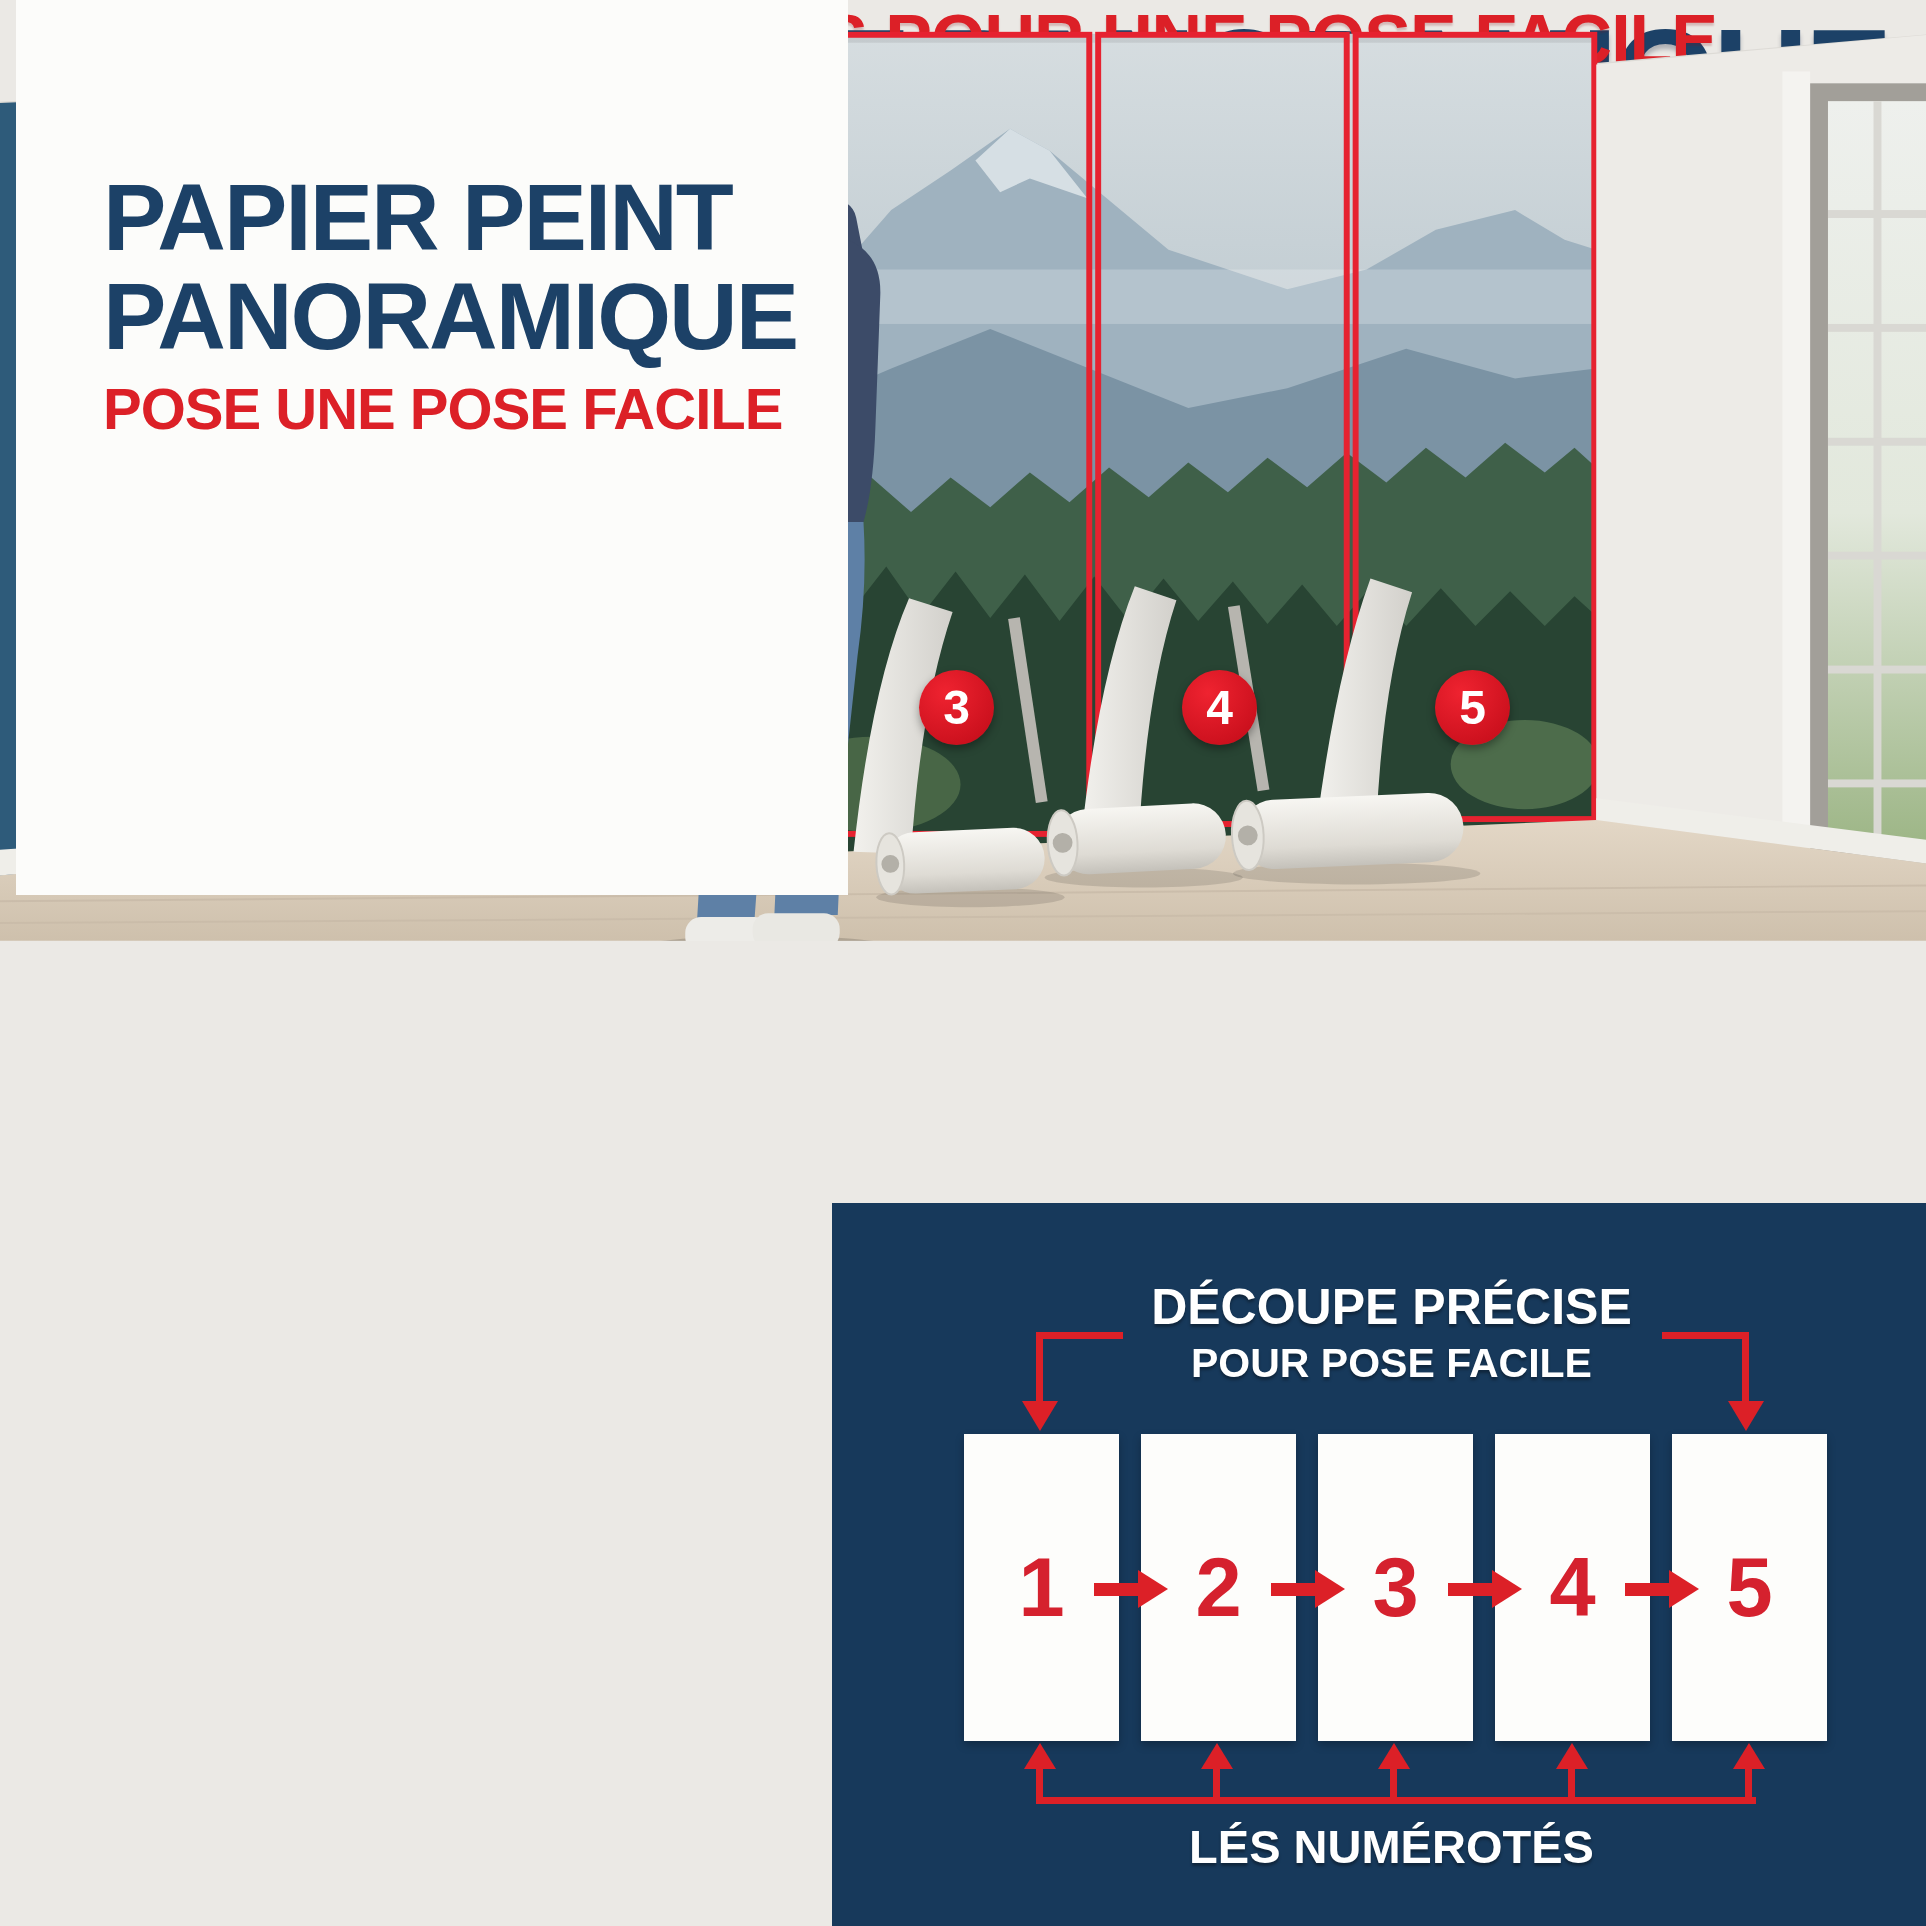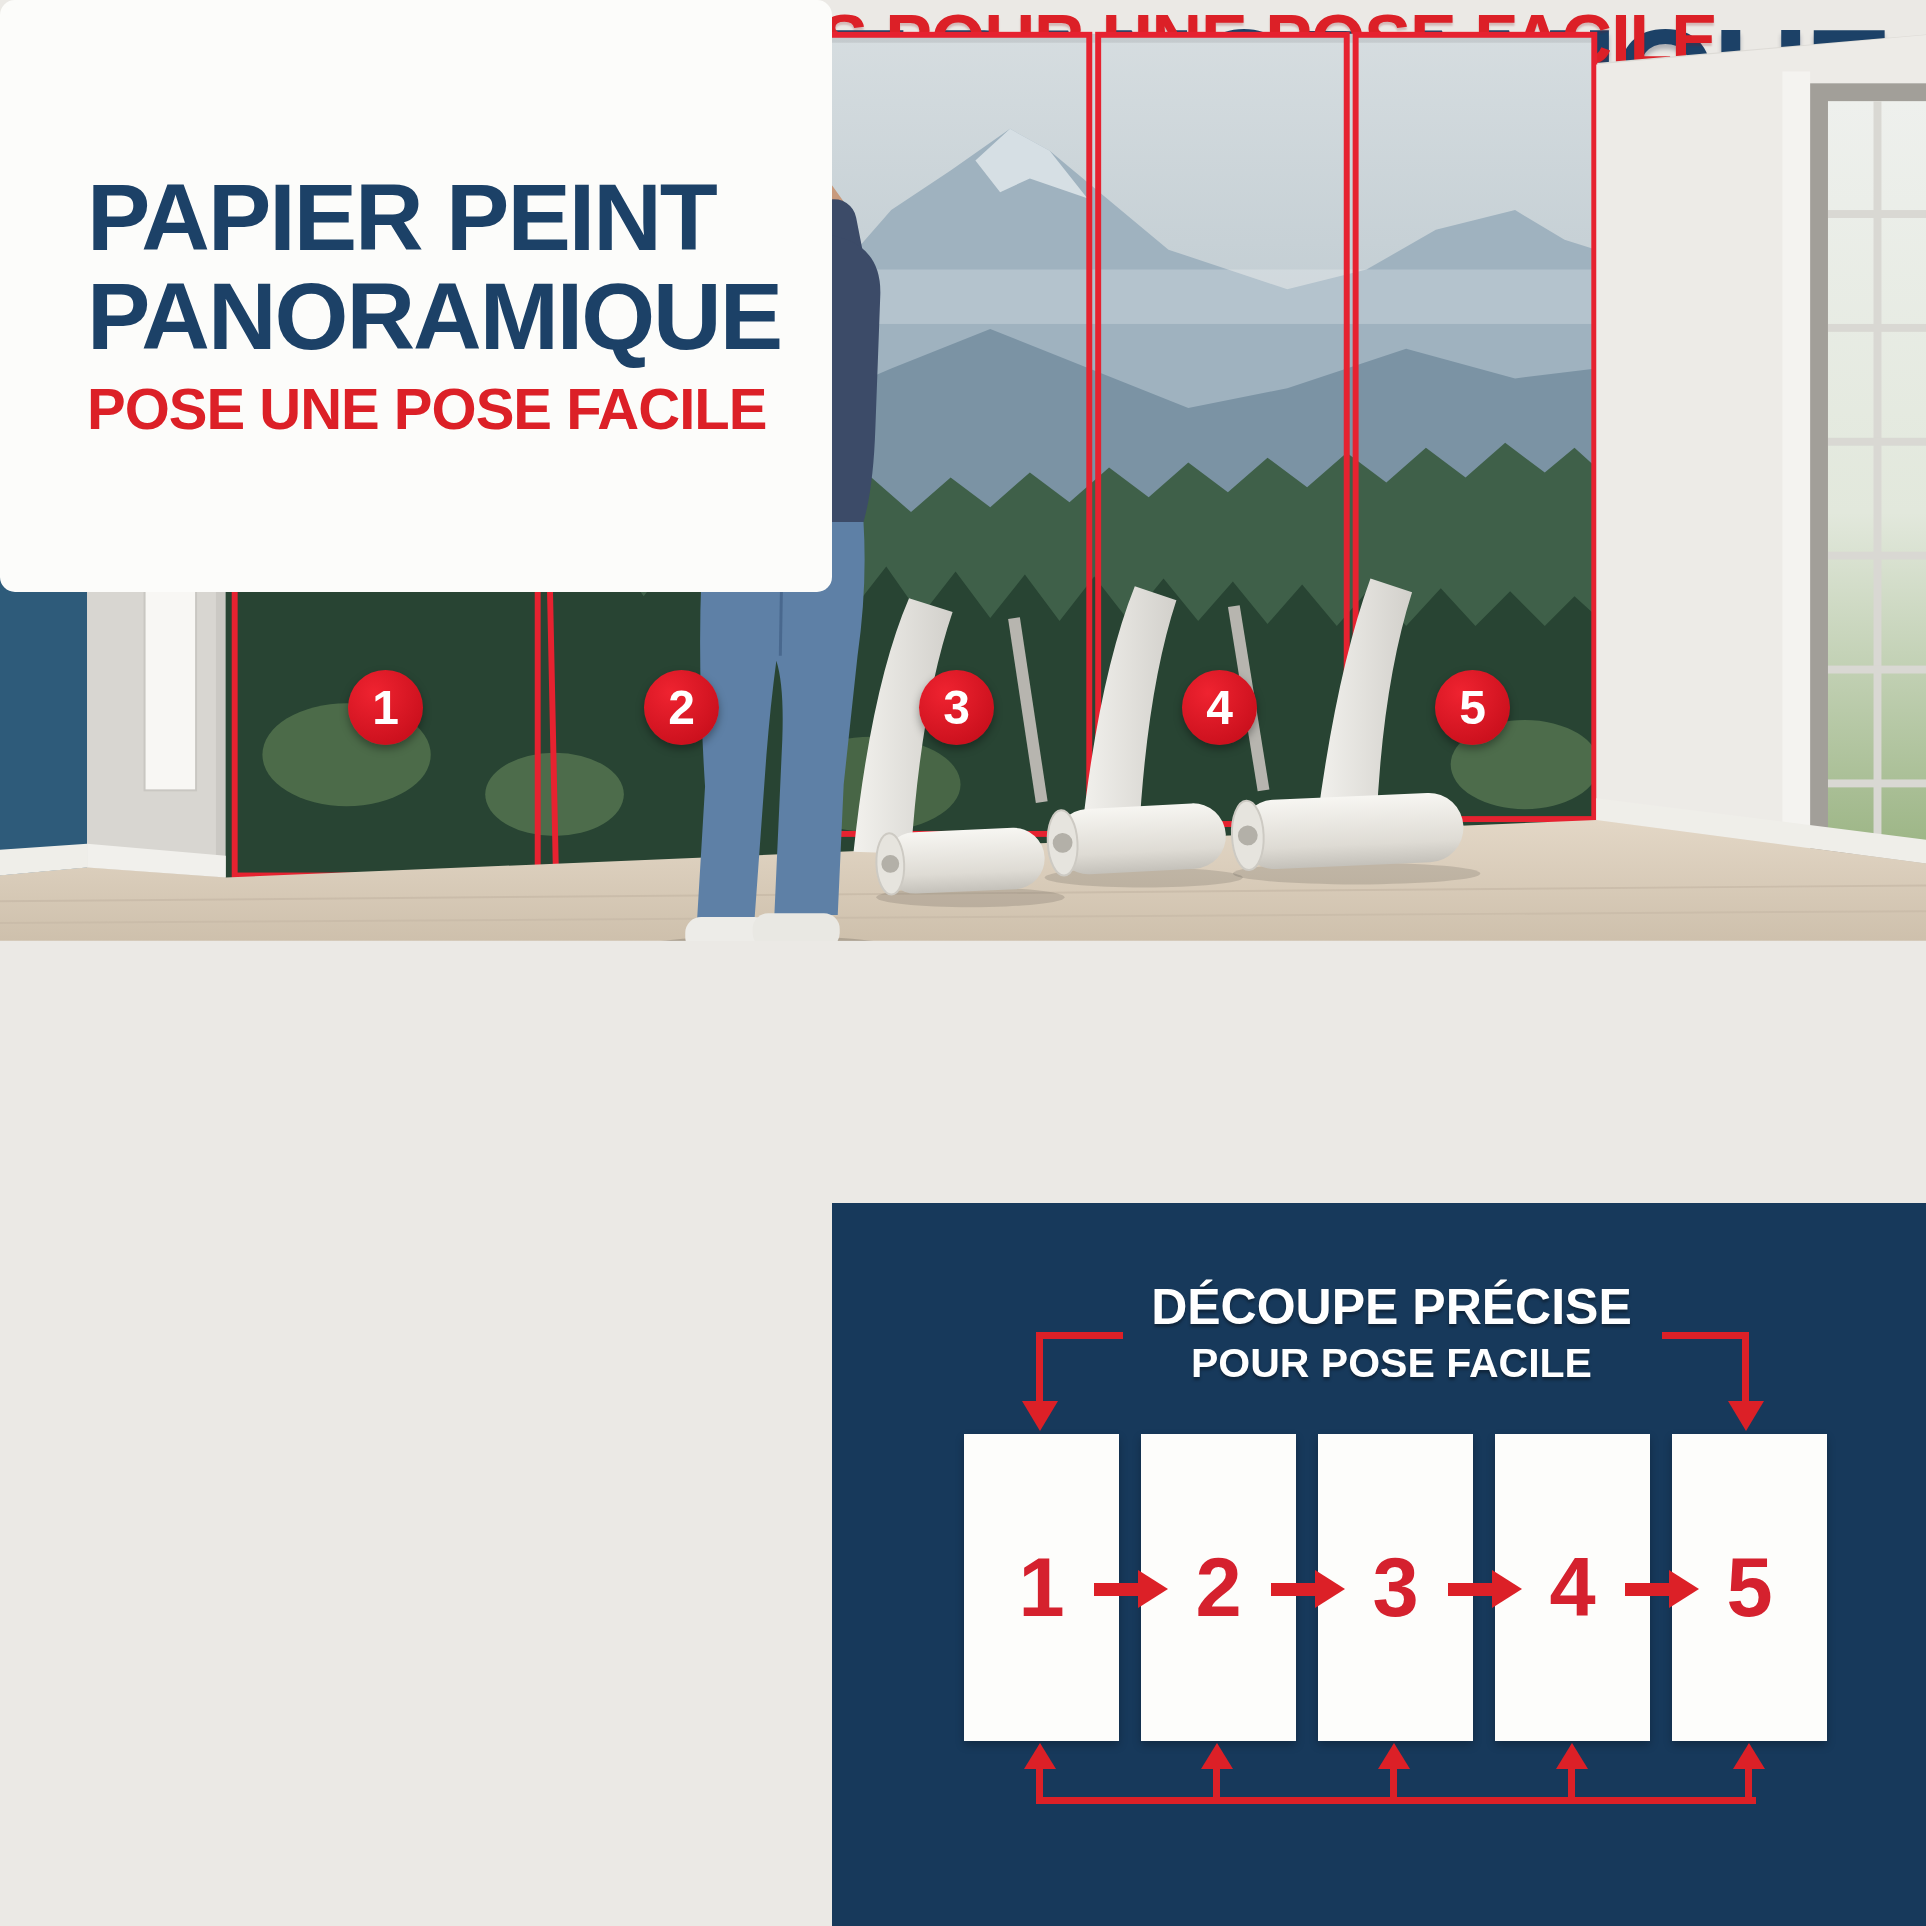--- a/index.html
+++ b/index.html
@@ -29,21 +29,21 @@
   
   .room{left:0; top:268; width:1927px; height:941px;}
   .num-circle{
     width:75px; height:75px; border-radius:50%;
     background:radial-gradient(circle at 35% 30%, #EF2330, #C70E1B 85%);
     box-shadow:0 4px 8px rgba(0,0,0,.35);
     display:flex; align-items:center; justify-content:center;
     color:#fff; font-size:48px; font-weight:800;
   }
   
-  .bl-panel{left:0; top:1215; width:832px; height:592px; background:var(--panel-white);border-radius:15px;}
+  .bl-panel{left:16px; top:1215; width:832px; height:895px; background:var(--panel-white);}
   .bl-text{left:87px; top:168px;}
   .bl-line-navy{font-size:95px; line-height:99px; font-weight:800; letter-spacing:-2px; color:var(--navy-text); white-space:nowrap;}
   .bl-line-red1{font-size:76px; line-height:79px; font-weight:800; letter-spacing:-1px; color:var(--red); margin-top:28px; white-space:nowrap;}
   .bl-line-red2{font-size:58px; line-height:61px; font-weight:800; letter-spacing:-1px; color:var(--red); margin-top:12px; white-space:nowrap;}
   
   .br-panel{left:832px; top:1203px; width:1095px; height:724px; background:var(--navy);}
   .br-head1{left:24px; right:0; top:75px; text-align:center; font-size:50px; font-weight:800; color:#fff; text-shadow:0 3px 3px rgba(0,0,0,.35); white-space:nowrap;}
   .br-head2{left:24px; right:0; top:137px; text-align:center; font-size:41px; font-weight:800; color:#fff; text-shadow:0 3px 3px rgba(0,0,0,.35); white-space:nowrap;}
   .rbar{background:var(--red);}
   .tri-down{width:0;height:0;border-left:18px solid transparent;border-right:18px solid transparent;border-top:30px solid var(--red);}
@@ -274,16 +274,17 @@
     <div class="abs rbar" style="left:204px; top:565px; width:7px; height:34px;"></div>
     <div class="abs tri-up" style="left:369px; top:540px;"></div>
     <div class="abs rbar" style="left:381px; top:565px; width:7px; height:34px;"></div>
     <div class="abs tri-up" style="left:546px; top:540px;"></div>
     <div class="abs rbar" style="left:558px; top:565px; width:7px; height:34px;"></div>
     <div class="abs tri-up" style="left:724px; top:540px;"></div>
     <div class="abs rbar" style="left:736px; top:565px; width:7px; height:34px;"></div>
     <div class="abs tri-up" style="left:901px; top:540px;"></div>
     <div class="abs rbar" style="left:913px; top:565px; width:7px; height:34px;"></div>
 
+    <div class="abs br-caption">LÉS NUMÉROTÉS</div>
   </div>
 
 </div>
 
 
 </body></html>

